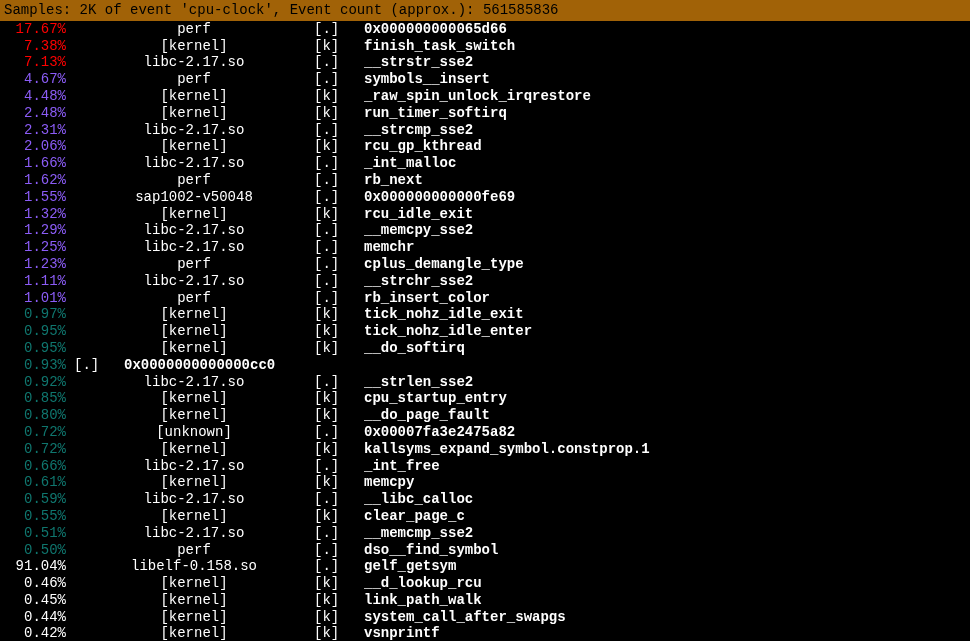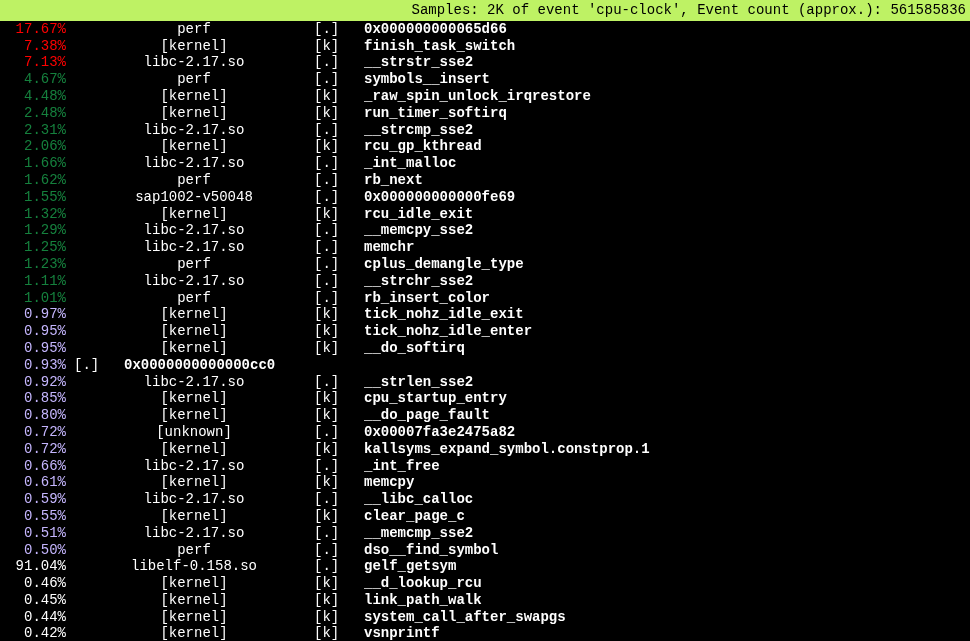--- a/index.html
+++ b/index.html
@@ -10,25 +10,24 @@
     body {
       background-color: #000000;
       font-family: 'Courier New', monospace;
       font-size: 14px;
       line-height: 1.2;
       color: #ffffff;
       width: 970px;
       overflow: hidden;
     }
     .header {
-      background-color: #bef264;
+      background-color: #a16207;
       color: #000000;
       padding: 2px 4px;
       white-space: nowrap;
-      text-align: right;
     }
     .row {
       display: flex;
       white-space: pre;
       padding: 0 4px;
     }
     .percent {
       width: 70px;
       text-align: right;
       padding-right: 8px;
@@ -41,24 +40,24 @@
       width: 50px;
     }
     .symbol {
       flex: 1;
       font-weight: bold;
     }
     .red {
       color: #ff0000;
     }
     .brown {
-      color: #15803d;
+      color: #8b5cf6;
     }
     .olive {
-      color: #c4b5fd;
+      color: #0f766e;
     }
     .white {
       color: #ffffff;
     }
   </style>
 </head>
 <body>
 
 <div class="header">
   <span>Samples: 2K of event 'cpu-clock', Event count (approx.): 561585836</span>

